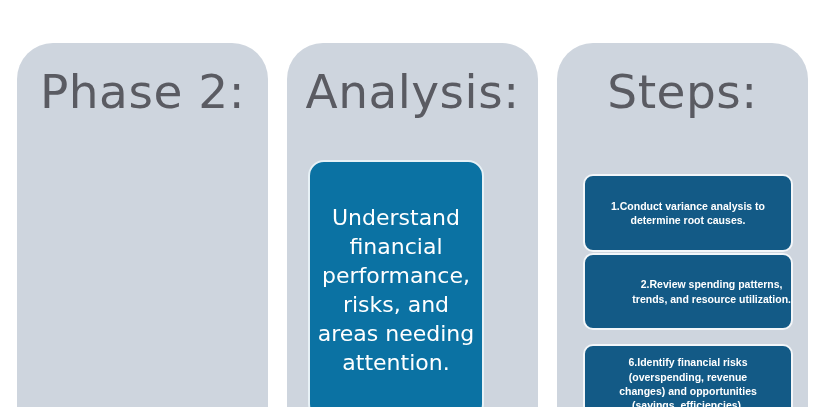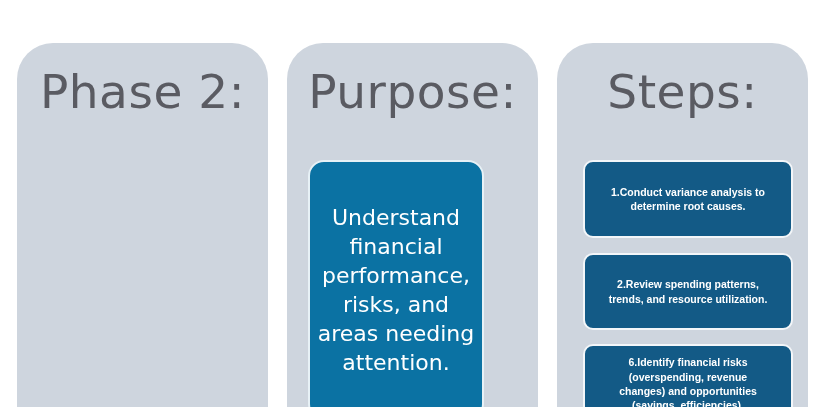--- a/index.html
+++ b/index.html
@@ -65,35 +65,35 @@
     align-items: center;
     justify-content: center;
     text-align: center;
     color: #ffffff;
     font-family: "Liberation Sans", sans-serif;
     font-weight: bold;
     font-size: 10.5px;
     line-height: 1.38;
     white-space: pre;
   }
-  .step-box.s1 { top: 117px; height: 78px; text-align: center; }
-  .step-box.s2 { top: 210px; height: 77px; }
+  .step-box.s1 { top: 131px; height: 78px; text-align: center; }
+  .step-box.s2 { top: 210px; height: 77px; justify-content: flex-end; }
   .step-box.s3 { top: 301px; height: 80px; }
 </style>
 </head>
 <body>
 
 <div class="canvas">
 
   <div class="column c1">
     <div class="column-title">Phase 2:</div>
   </div>
 
   <div class="column c2">
-    <div class="column-title">Purpose:</div>
+    <div class="column-title">Analysis:</div>
     <div class="big-box">
       <span>Understand
 financial
 performance,
 risks, and
 areas needing
 attention.</span>
     </div>
   </div>
 

